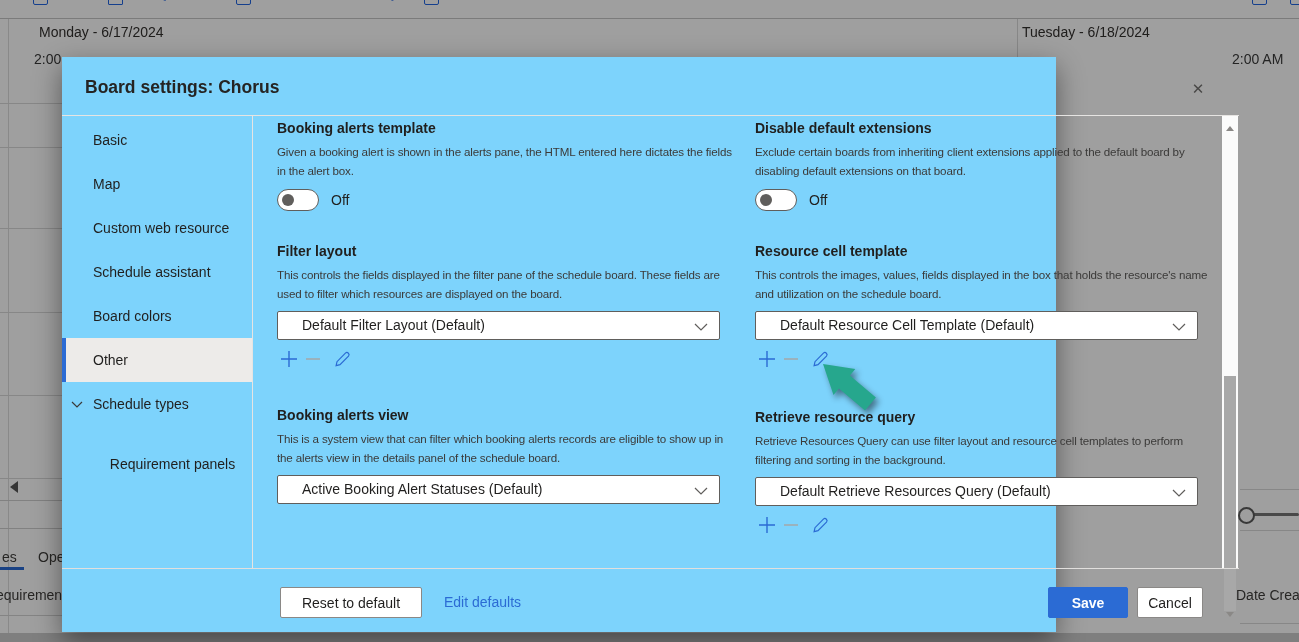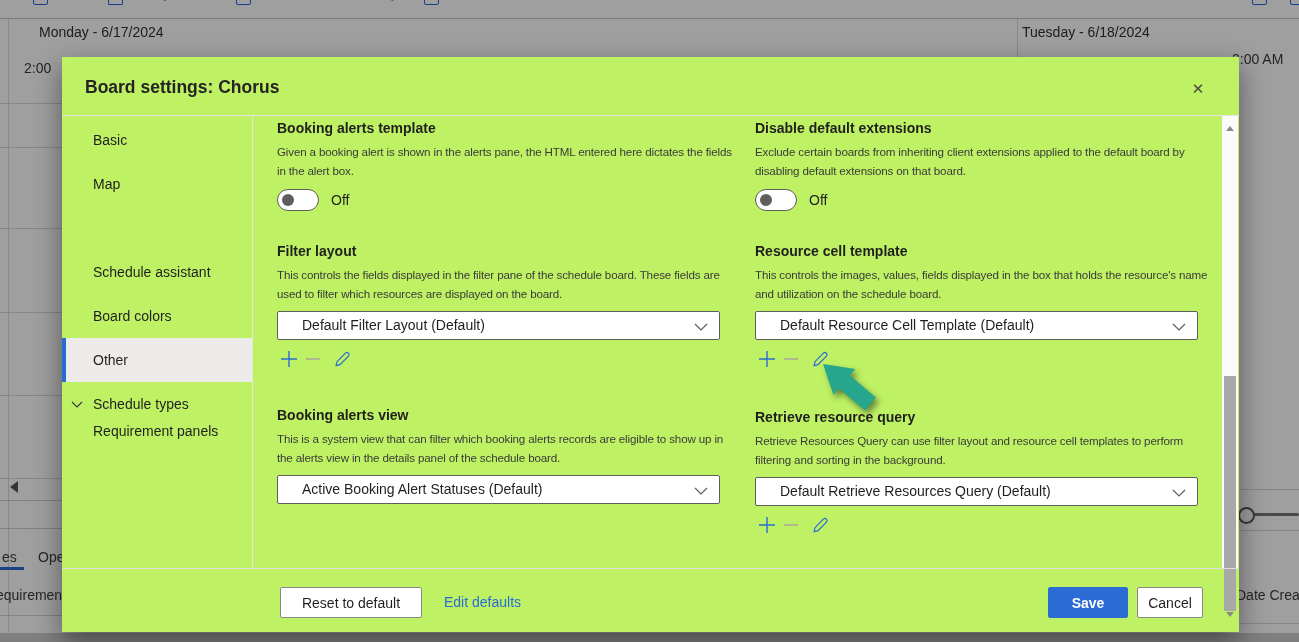--- a/index.html
+++ b/index.html
@@ -19,21 +19,21 @@
   .bg-small{font-size:14px;color:#3f3d3b;position:absolute;white-space:nowrap;}
   .collapse-tri{position:absolute;width:0;height:0;border-top:6px solid transparent;
     border-bottom:6px solid transparent;border-right:8px solid #555;}
   .slider-line{position:absolute;height:3px;background:#757575;border-radius:2px;}
   .slider-knob{position:absolute;width:13px;height:13px;border:2px solid #5a5a5a;border-radius:50%;background:#fdfdfd;}
   .tab-underline{position:absolute;height:3px;background:#2b6bd4;}
   .bottom-strip{position:absolute;left:0;top:633px;width:1299px;height:9px;background:#cccccc;}
   
   .overlay{position:absolute;inset:0;background:rgba(0,0,0,0.375);z-index:5;}
   
-  .modal{position:absolute;left:62px;top:57px;width:1177px;height:575px;background:#bef264;z-index:10;
+  .modal{position:absolute;left:62px;top:57px;width:994px;height:575px;background:#7dd3fc;z-index:10;
     box-shadow:0 10px 26px rgba(0,0,0,0.45);}
   .modal-title{position:absolute;left:23px;top:20px;font-size:17.5px;font-weight:600;color:#252423;}
   .close-btn{position:absolute;left:1124px;top:20px;width:24px;height:24px;font-size:15px;color:#494847;
     display:flex;align-items:center;justify-content:center;cursor:pointer;}
   .hdr-div{position:absolute;left:0;top:58px;width:1177px;height:1px;background:#e6e4e2;}
   
   .side-item{position:absolute;left:0;width:190px;height:44px;display:flex;align-items:center;
     font-size:14px;color:#201f1e;cursor:pointer;}
   .side-item .lbl{margin-left:31px;}
   .side-item.selected{background:#edebe9;}
@@ -93,21 +93,21 @@
         <span class="tb-ic" style="left:1290px;"></span>
       </div>
     </div>
 
     <div class="hline" style="left:0;top:18px;width:1299px;background:#c6c6c6;"></div>
     <div class="vline" style="left:8px;top:19px;height:614px;background:#dcdcdc;"></div>
     <div class="vline" style="left:1017px;top:19px;height:61px;"></div>
 
     <span class="day-label" style="left:22px;margin-left:17px;">Monday - 6/17/2024</span>
     <span class="day-label" style="left:1022px;">Tuesday - 6/18/2024</span>
-    <span class="time-label" style="left:24px;margin-top:9px;">2:00</span>
+    <span class="time-label" style="left:34px;">2:00</span>
     <span class="time-label" style="left:1232px;">2:00 AM</span>
 
     <div class="hline" style="left:0;top:103px;width:62px;"></div>
     <div class="hline" style="left:0;top:147px;width:62px;"></div>
     <div class="hline" style="left:0;top:228px;width:62px;"></div>
     <div class="hline" style="left:0;top:312px;width:62px;"></div>
     <div class="hline" style="left:0;top:395px;width:62px;"></div>
     <div class="hline" style="left:0;top:478px;width:62px;"></div>
     <div class="hline" style="left:0;top:500px;width:62px;background:#cfcfcf;"></div>
     <div class="hline" style="left:0;top:528px;width:62px;background:#cfcfcf;"></div>
@@ -136,36 +136,39 @@
     <div class="modal-title">Board settings: Chorus</div>
     <div class="close-btn">✕</div>
     <div class="hdr-div"></div>
 
     <div class="side-item" style="top:105px;">
       <span class="lbl">Map</span>
       </div>
     <div class="side-item" style="top:61px;">
       <span class="lbl">Basic</span>
       </div>
+    <div class="side-item" style="top:149px;">
+      <span class="lbl">Custom web resource</span>
+      </div>
     <div class="side-item" style="top:237px;">
       <span class="lbl">Board colors</span>
       </div>
     <div class="side-item" style="top:193px;">
       <span class="lbl">Schedule assistant</span>
       </div>
     <div class="side-item selected" style="top:281px;">
       <span class="lbl">Other</span>
       </div>
     <div class="side-item" style="top:325px;">
       <svg class="side-chev" width="12" height="7" viewBox="0 0 12 7">
         <polyline points="1,1 6,6 11,1" fill="none" stroke="#3b3a39" stroke-width="1.2"></polyline>
         </svg>
       <span class="lbl">Schedule types</span>
       </div>
-    <div class="side-item" style="top:352px;">
+    <div class="side-item" style="top:385px;justify-content:center;">
       <span class="lbl">Requirement panels</span>
       </div>
 
     <div class="v-div"></div>
 
     <div class="section" style="left:215px;top:63px;">
       <div class="sec-title">Booking alerts template</div>
       <div class="sec-desc">Given a booking alert is shown in the alerts pane, the HTML entered here dictates the fields in the alert box.</div>
       <div class="toggle-row">
         <div class="toggle">

